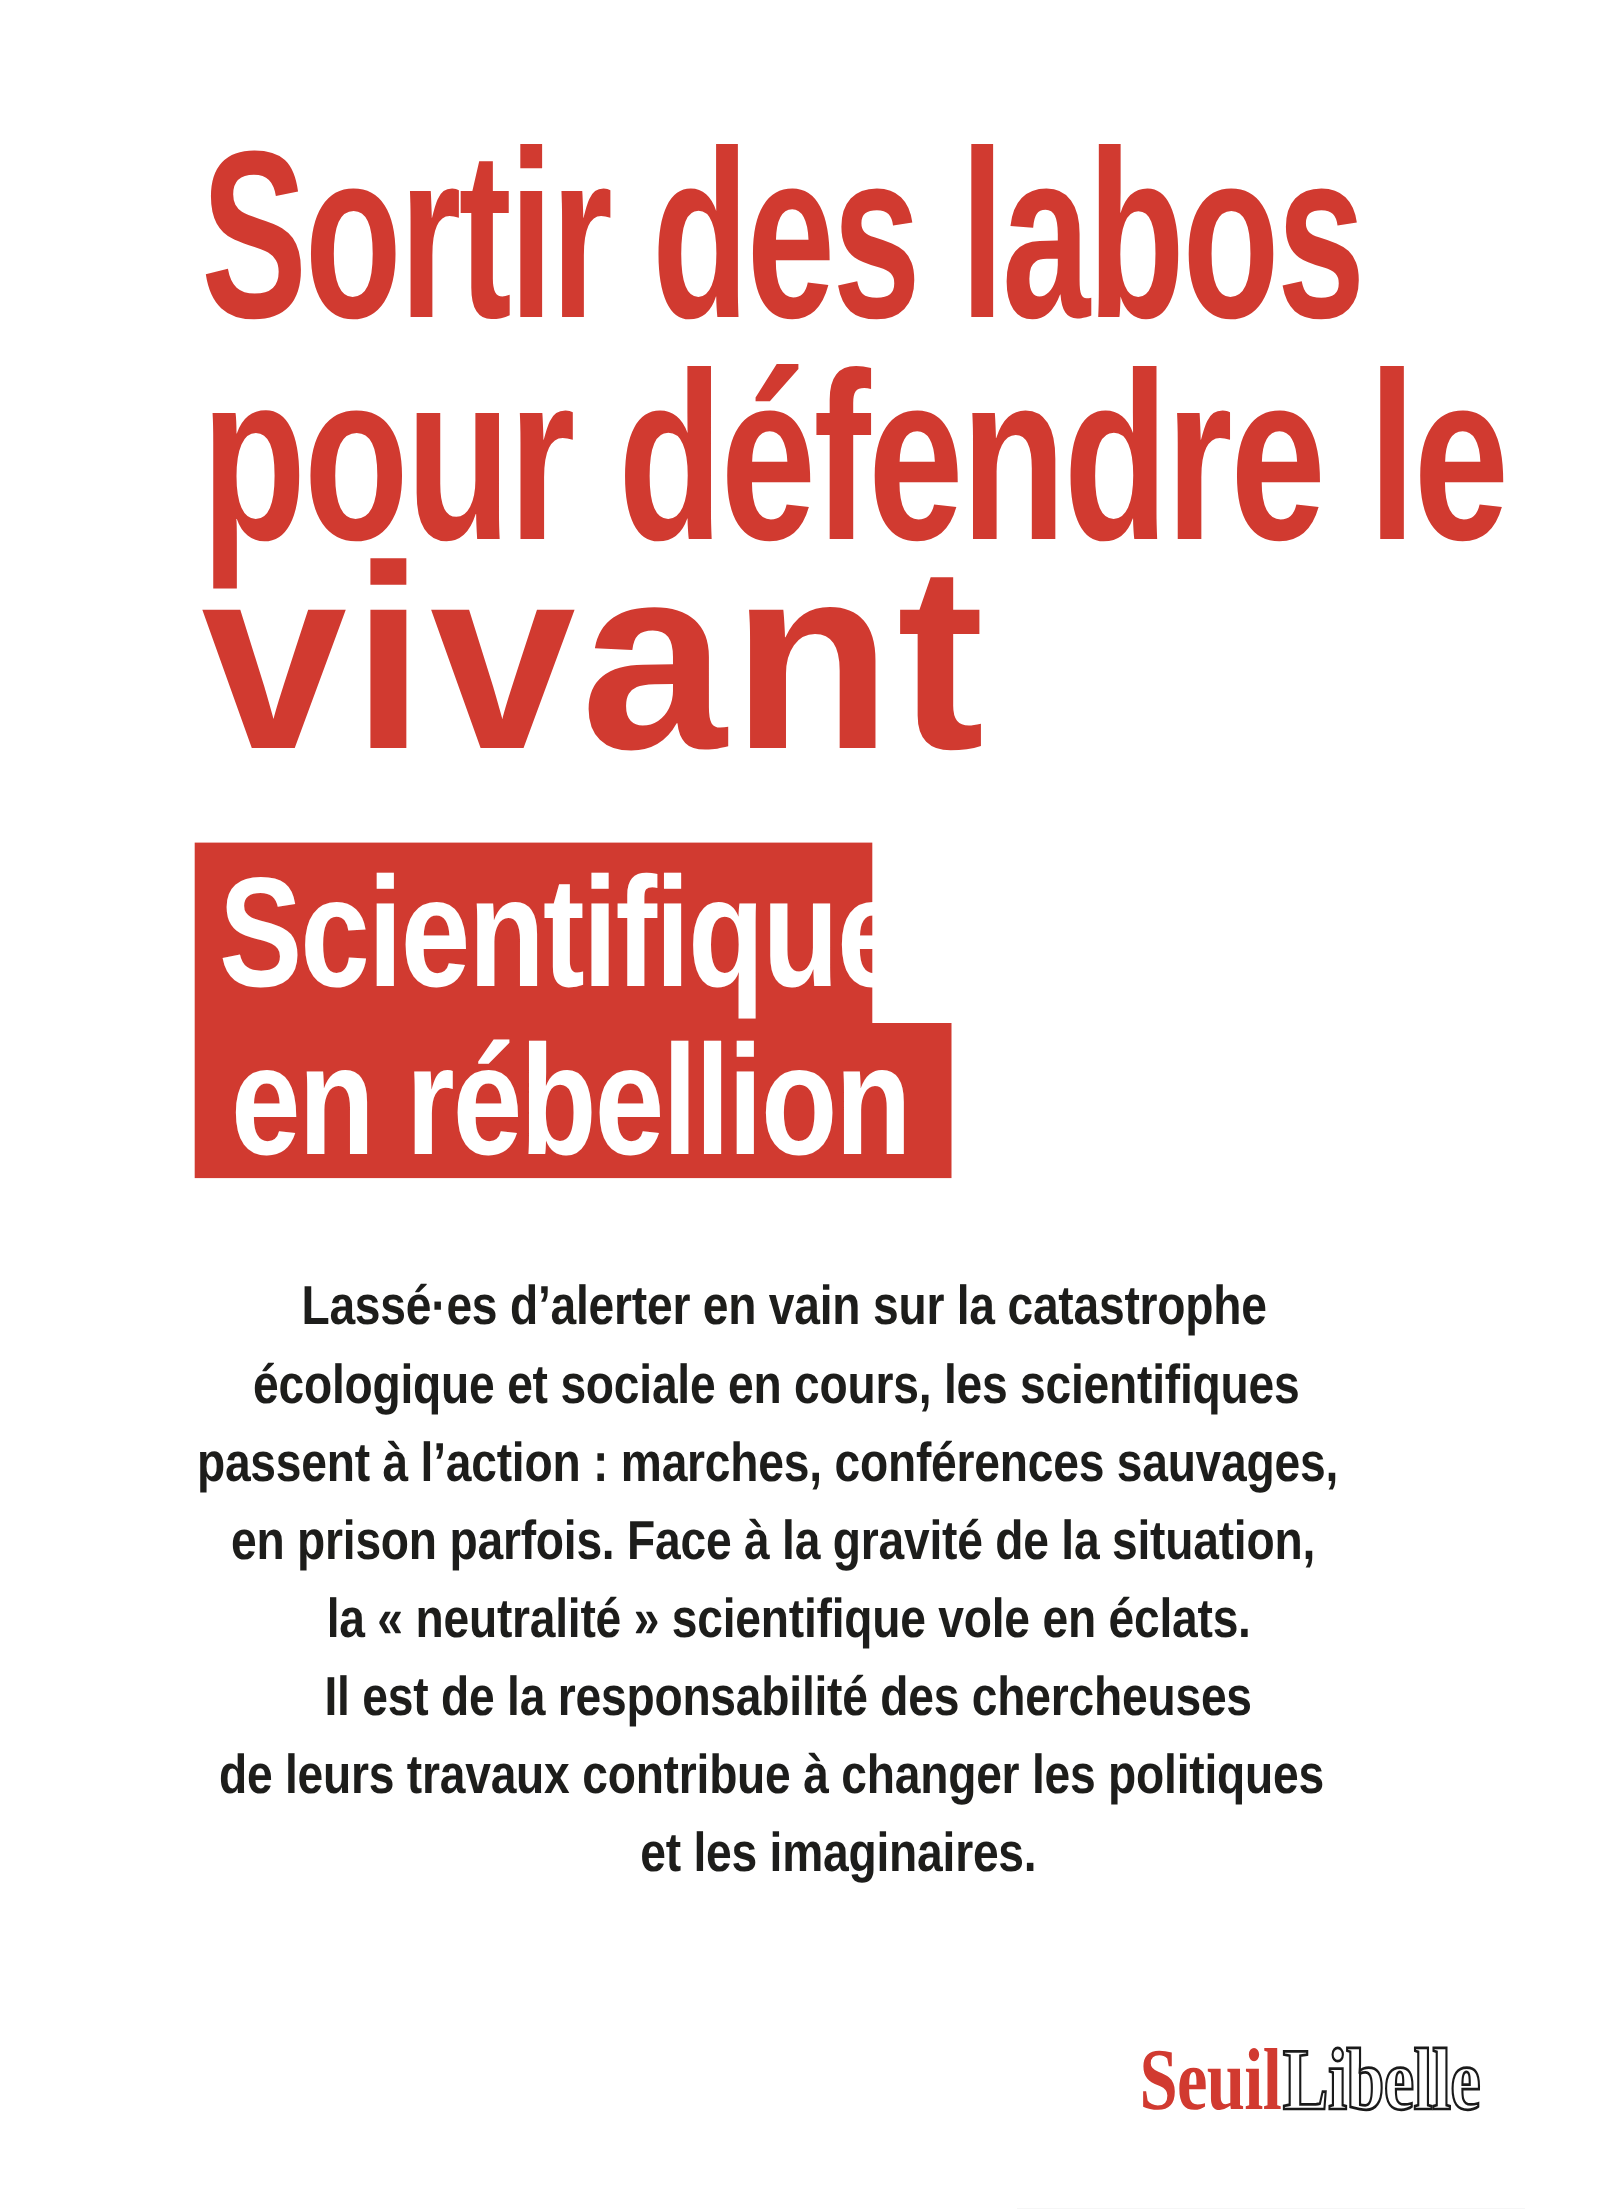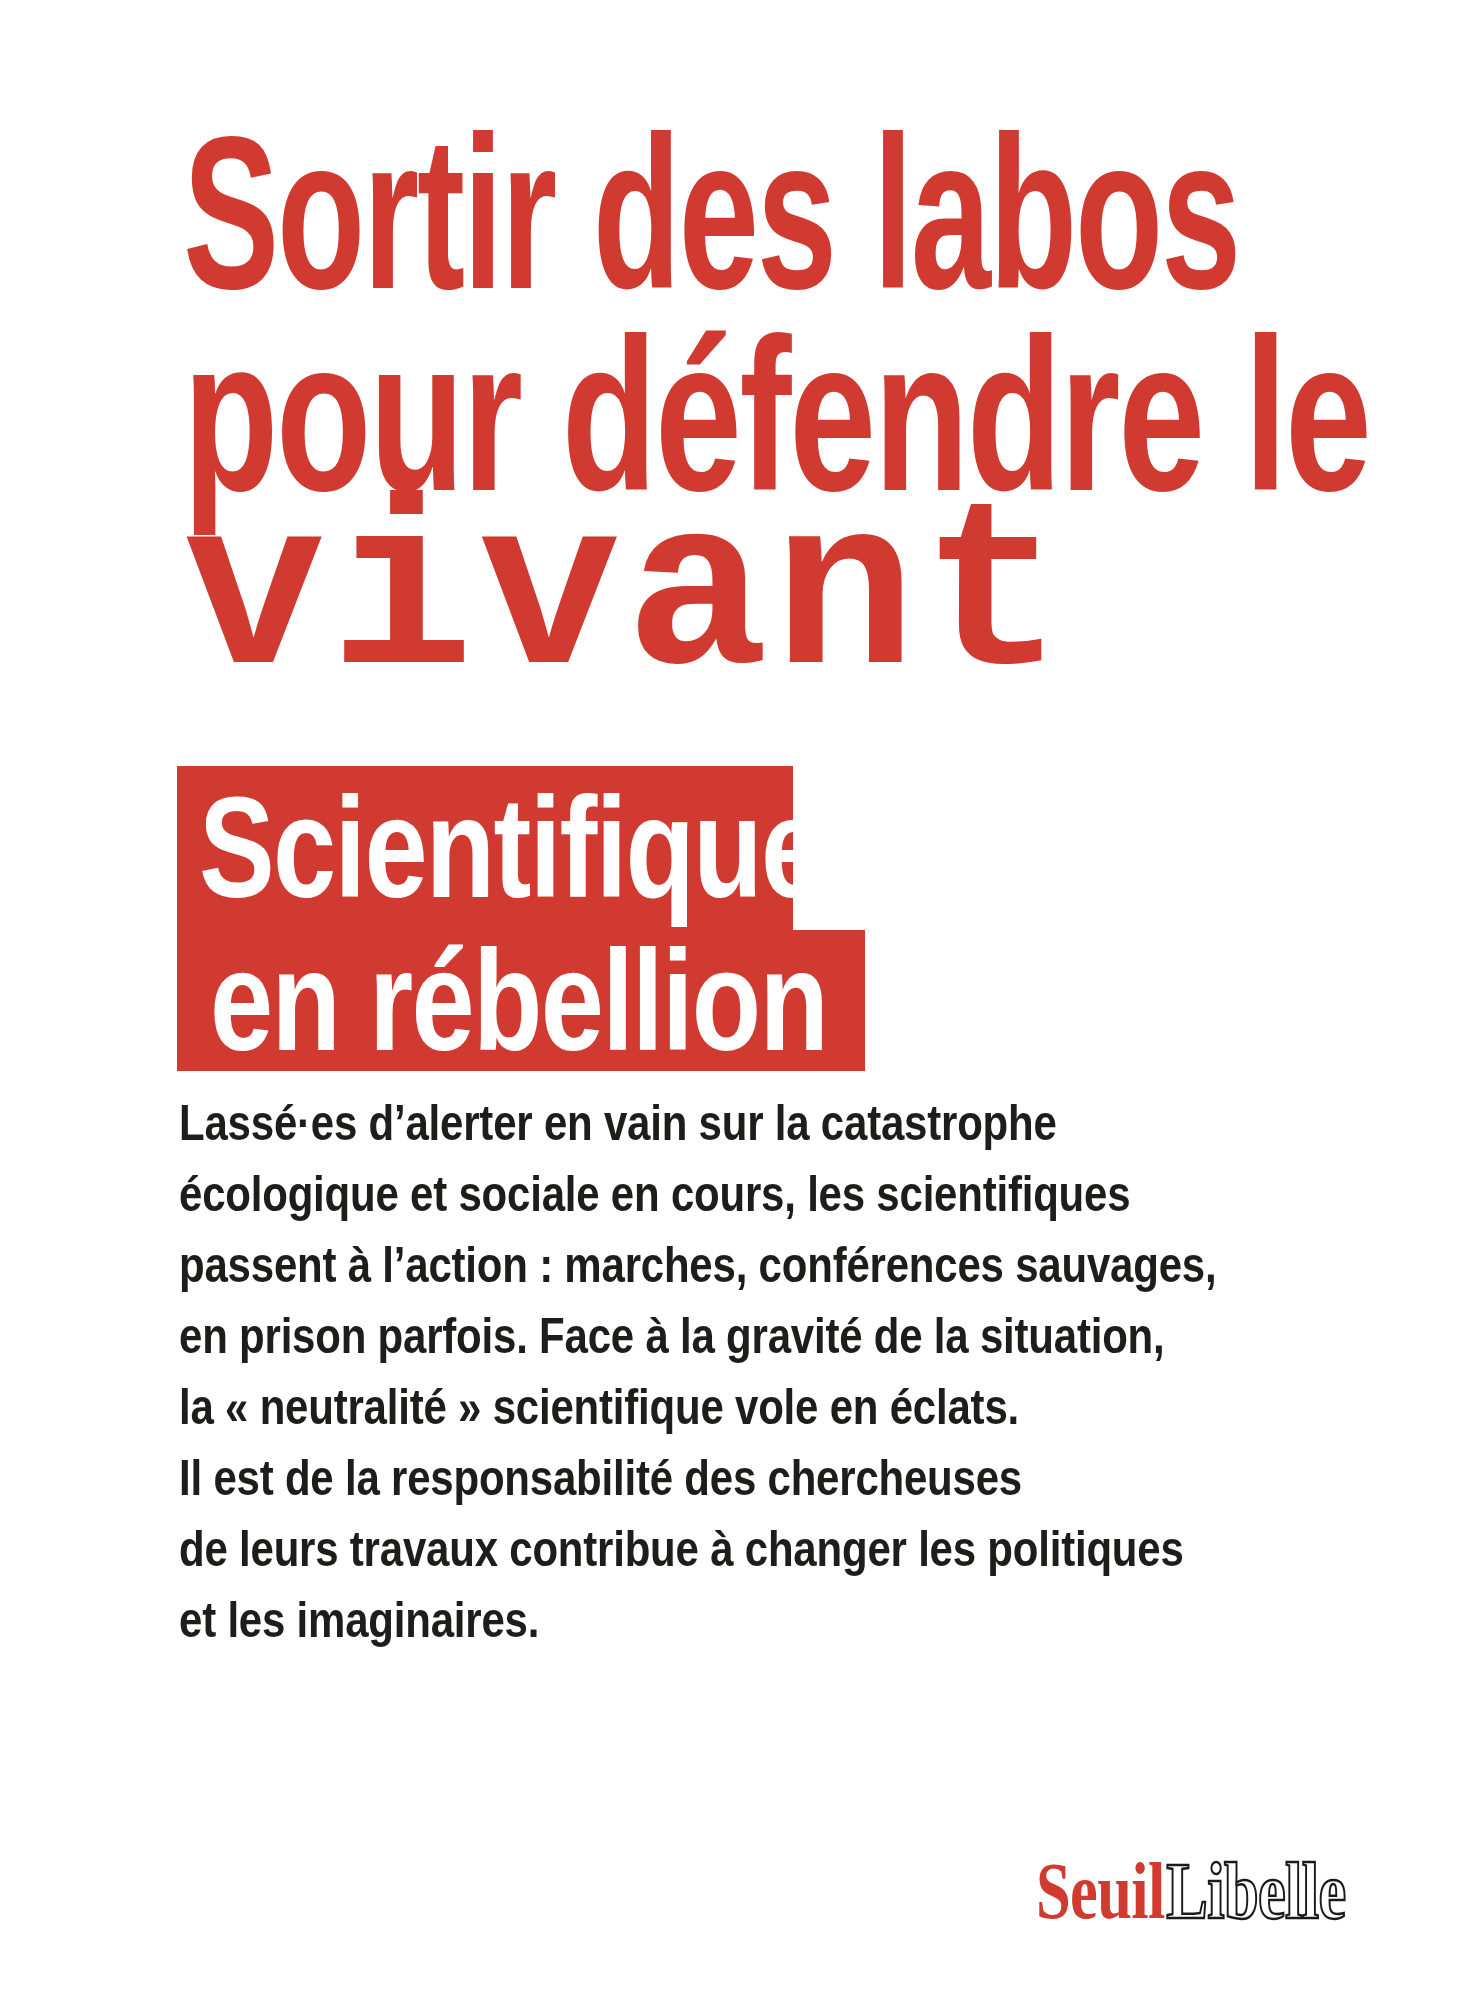--- a/index.html
+++ b/index.html
@@ -15,21 +15,21 @@
   .title-line {
     position: absolute;
     left: 183px;
     line-height: 1;
     font-weight: 700;
     color: #d13a30;
     white-space: nowrap;
   }
   .t1 { top: 105px; font-size: 217px; }
   .t2 { top: 307px; font-size: 217px; }
-  .t3 { top: 480px; font-size: 238px; font-family: Liberation Mono, monospace; letter-spacing: 0.02em; }
+  .t3 { top: 480px; font-size: 238px; font-family: Liberation Sans, sans-serif; letter-spacing: 0.02em; }
   .cond { display: inline-block; transform-origin: 0 0; white-space: nowrap; letter-spacing: -0.015em; }
   .t1 .cond { transform: scaleX(0.665); }
   .t2 .cond { transform: scaleX(0.72); }
   
   .badge { position: absolute; left: 177px; top: 766px; }
   .badge-line {
     background: #d13a30;
     display: flex;
     align-items: center;
     padding-left: 22px;
@@ -41,24 +41,25 @@
     transform: scaleX(0.80);
     font-size: 142px;
     font-weight: 700;
     color: #ffffff;
     line-height: 1;
   }
   
   .blurb {
     position: absolute;
     left: 179px;
-    top: 1088px;
+    top: 1152px;
     color: #1d1d1b;
     font-size: 50px;
     font-weight: 700;
+    text-align: center;
   }
   .bline { height: 71px; line-height: 71px; white-space: nowrap; }
   .bline .cond { transform: scaleX(0.84); letter-spacing: -0.005em; }
   
   .publisher {
     position: absolute;
     left: 1036px;
     top: 1851px;
     font-family: "Liberation Serif", serif;
     font-weight: 700;

